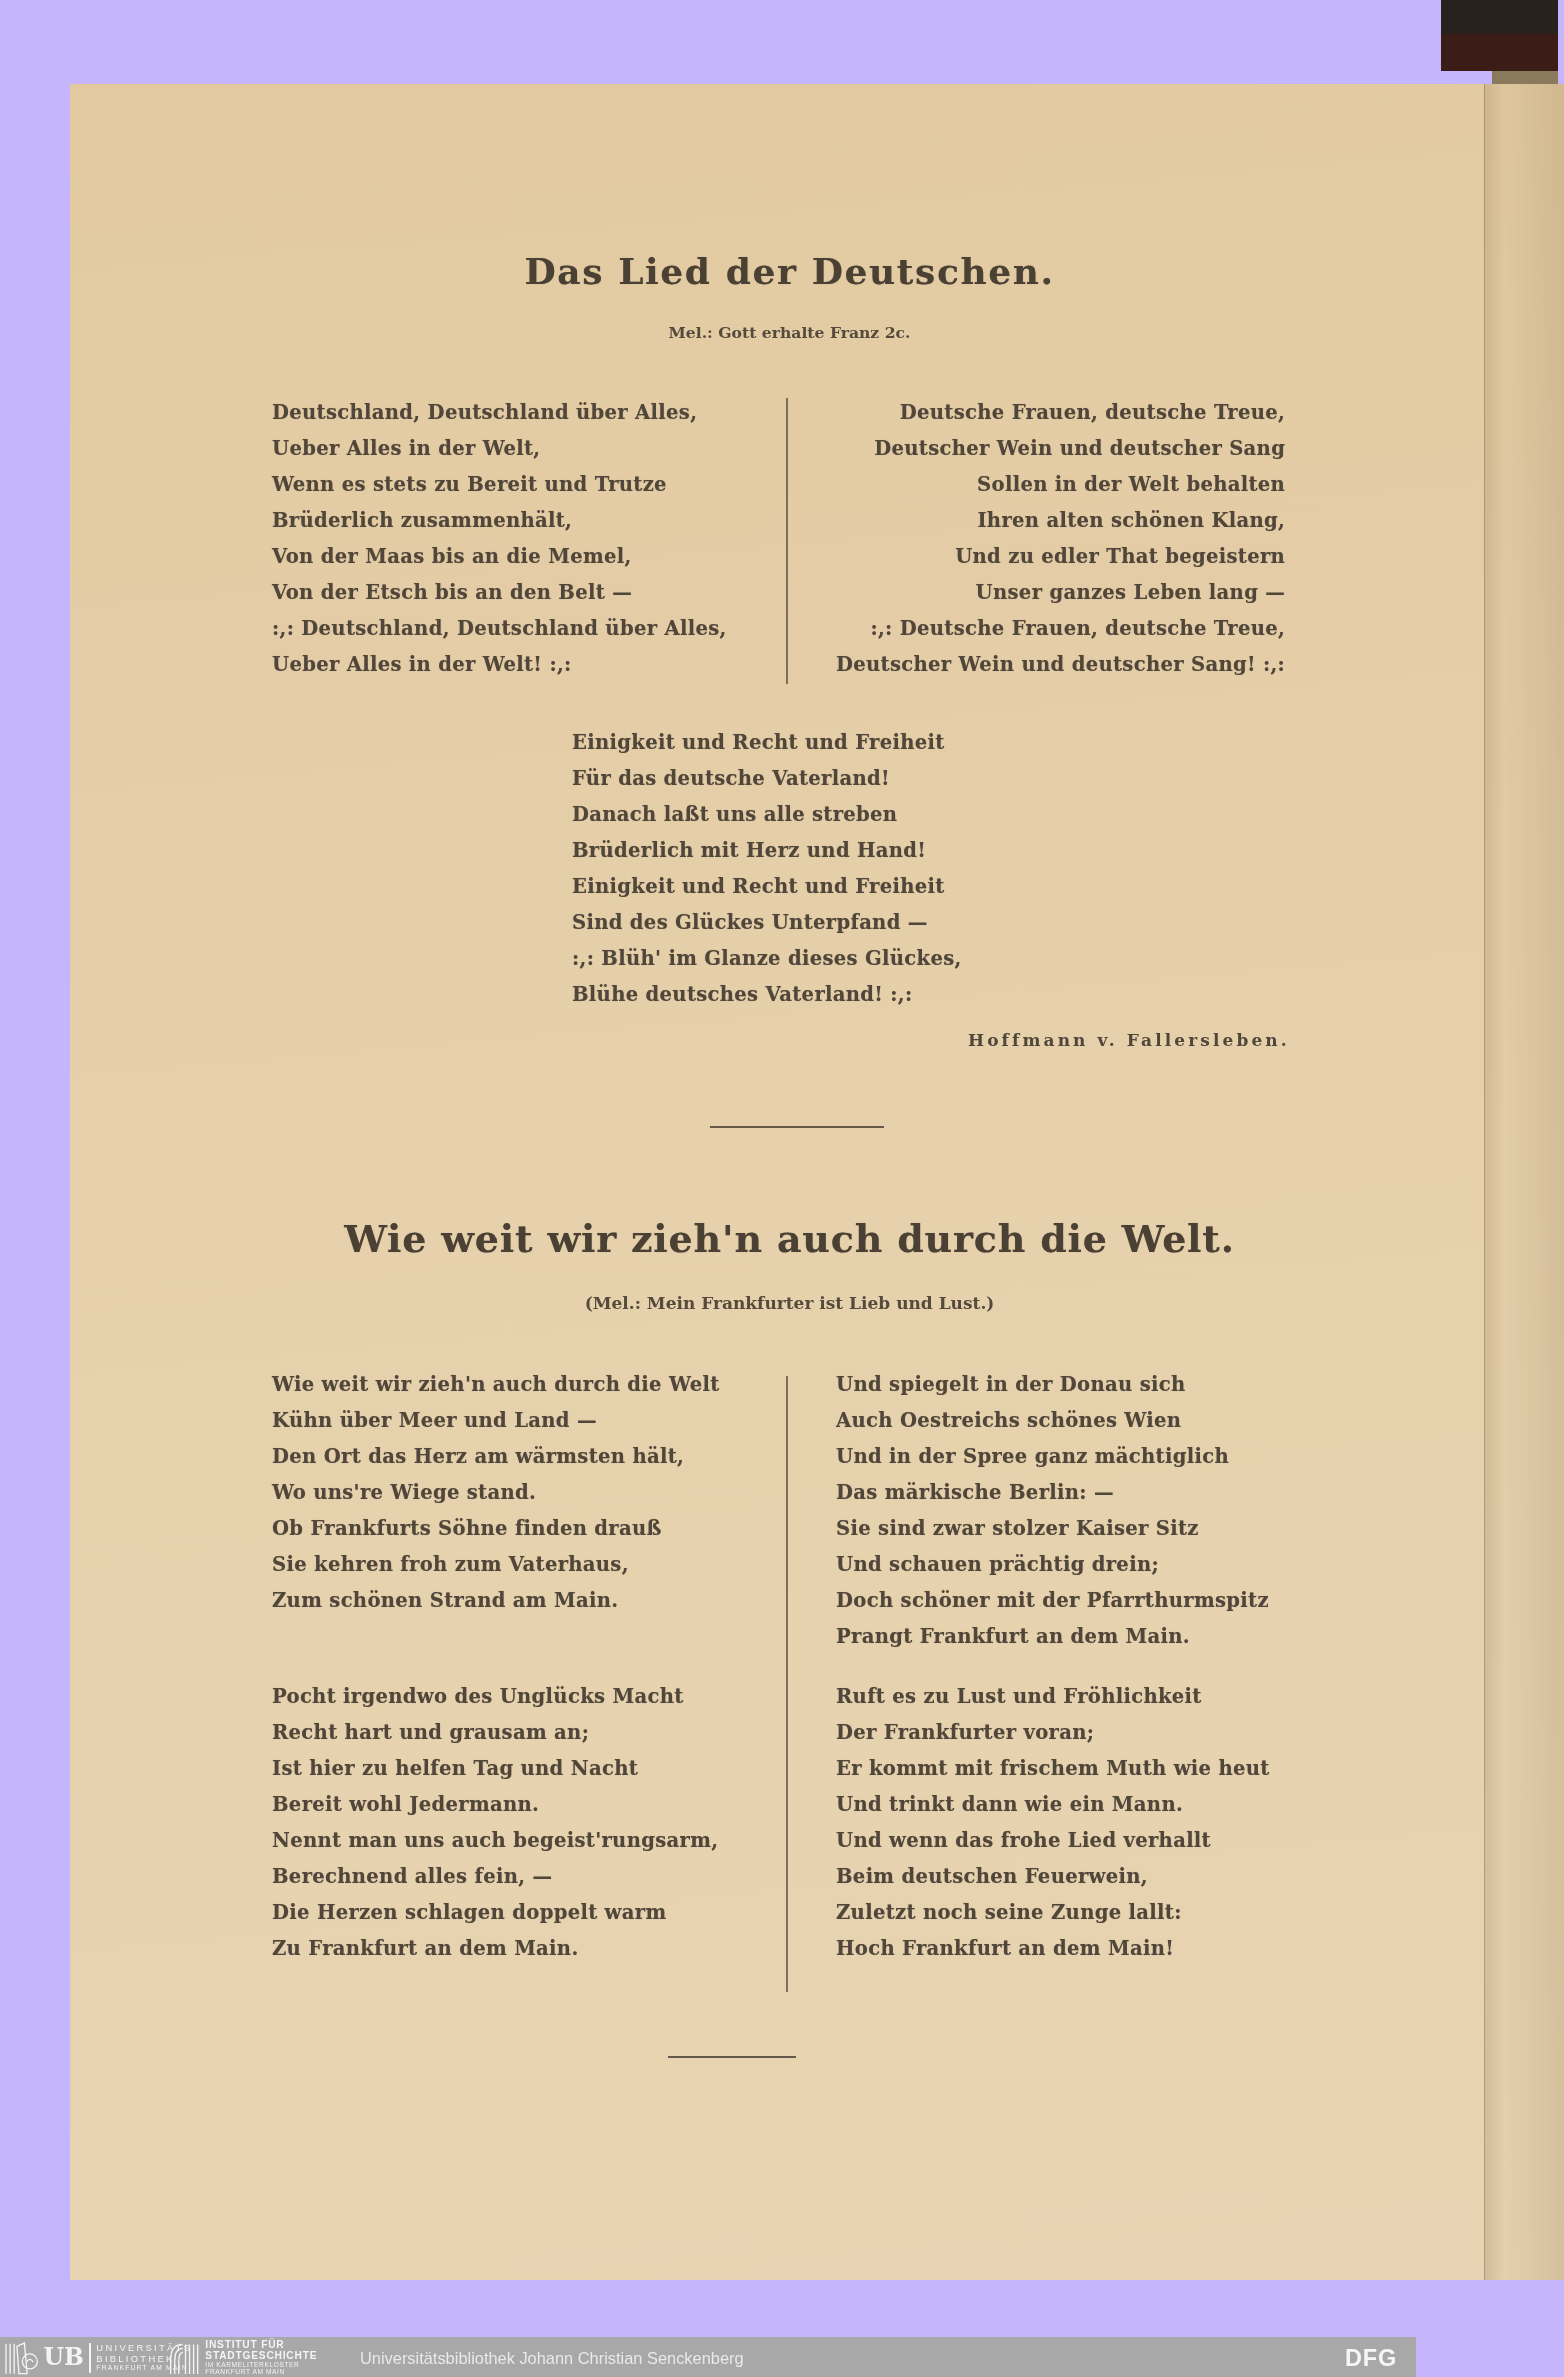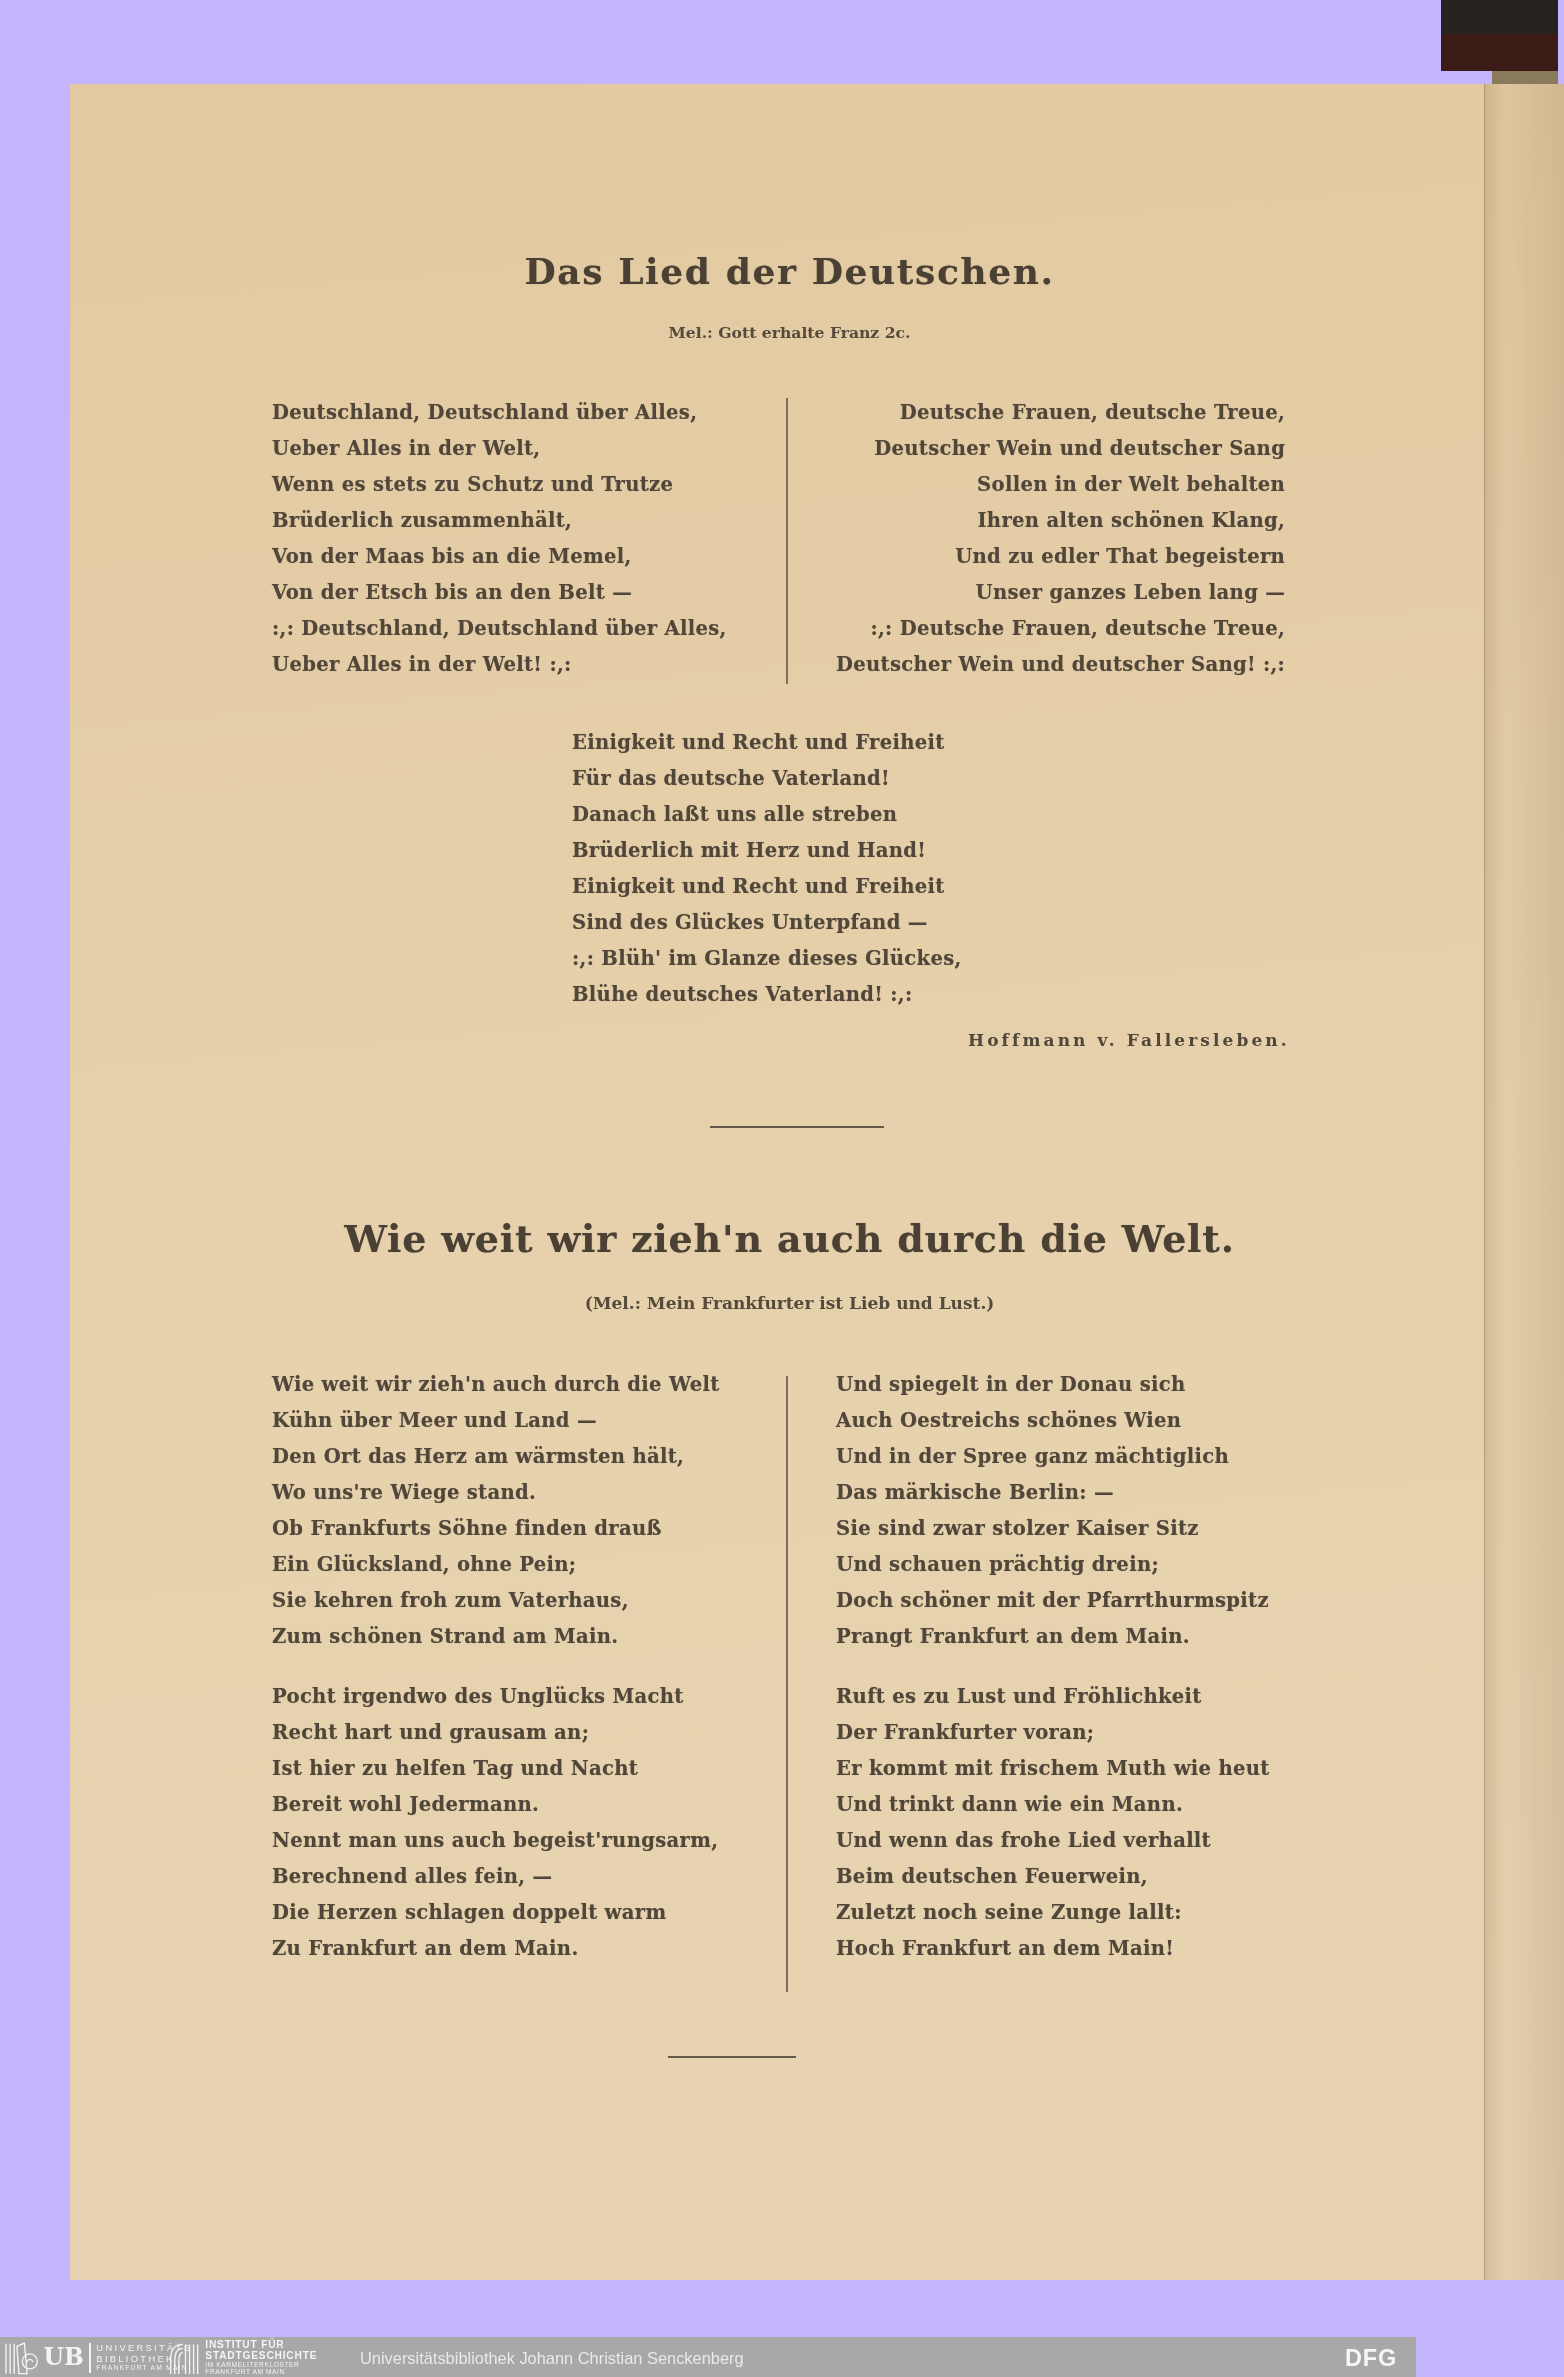--- a/index.html
+++ b/index.html
@@ -104,21 +104,21 @@
 
   <div class="page">
     <div class="page-edge"></div>
 
     <h1 class="title t1">Das Lied der Deutschen.</h1>
     <div class="melody m1">Mel.: Gott erhalte Franz 2c.</div>
 
     <div class="stanza s1-left">
       <div class="line">Deutschland, Deutschland über Alles,</div>
       <div class="line">Ueber Alles in der Welt,</div>
-      <div class="line">Wenn es stets zu Schutz und Trutze</div>
+      <div class="line">Wenn es stets zu Bereit und Trutze</div>
       <div class="line">Brüderlich zusammenhält,</div>
       <div class="line">Von der Maas bis an die Memel,</div>
       <div class="line">Von der Etsch bis an den Belt —</div>
       <div class="line">:,: Deutschland, Deutschland über Alles,</div>
       <div class="line">Ueber Alles in der Welt! :,:</div>
     </div>
 
     <div class="vdiv v1"></div>
 
     <div class="stanza s1-right">
@@ -149,21 +149,20 @@
 
     <h2 class="title t2">Wie weit wir zieh'n auch durch die Welt.</h2>
     <div class="melody m2">(Mel.: Mein Frankfurter ist Lieb und Lust.)</div>
 
     <div class="stanza s2a-left">
       <div class="line">Wie weit wir zieh'n auch durch die Welt</div>
       <div class="line">Kühn über Meer und Land —</div>
       <div class="line">Den Ort das Herz am wärmsten hält,</div>
       <div class="line">Wo uns're Wiege stand.</div>
       <div class="line">Ob Frankfurts Söhne finden drauß</div>
-      <div class="line">Ein Glücksland, ohne Pein;</div>
       <div class="line">Sie kehren froh zum Vaterhaus,</div>
       <div class="line">Zum schönen Strand am Main.</div>
     </div>
 
     <div class="vdiv v2"></div>
 
     <div class="stanza s2a-right">
       <div class="line">Und spiegelt in der Donau sich</div>
       <div class="line">Auch Oestreichs schönes Wien</div>
       <div class="line">Und in der Spree ganz mächtiglich</div>

